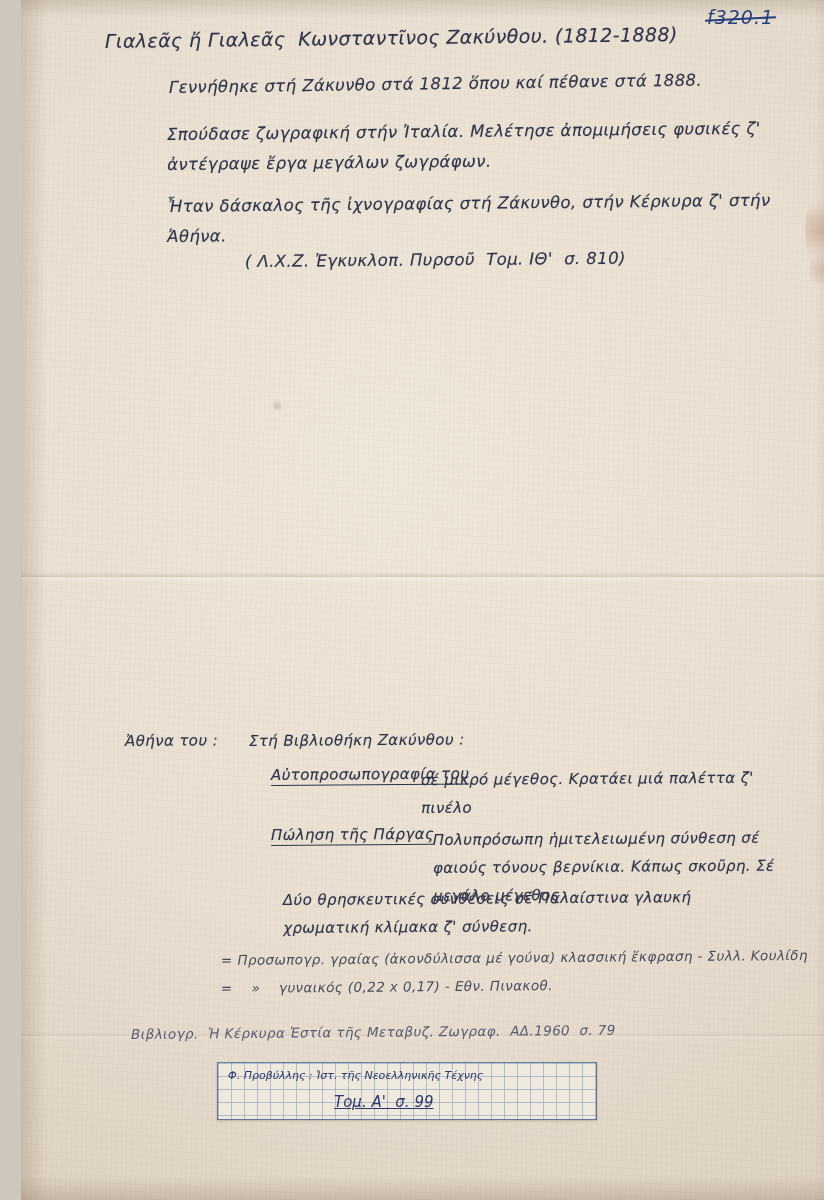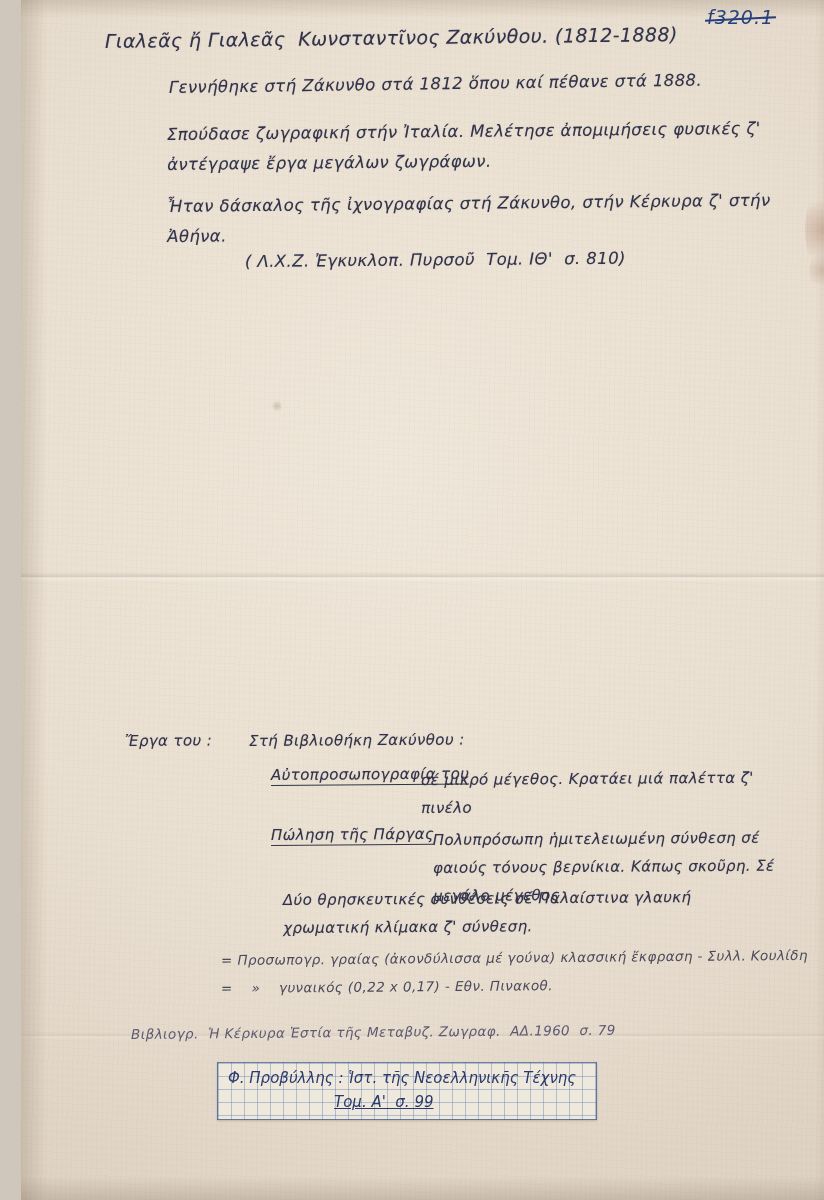--- a/index.html
+++ b/index.html
@@ -122,21 +122,21 @@
     background:
       repeating-linear-gradient(to right, rgba(90,120,170,0.40) 0 1px, rgba(0,0,0,0) 1px 13px),
       repeating-linear-gradient(to bottom, rgba(90,120,170,0.40) 0 1px, rgba(0,0,0,0) 1px 13px),
       #efe9dd;
     border: 1px solid rgba(70,95,140,0.75);
     box-shadow: 0 1px 2px rgba(90,70,50,0.25);
   }
   .label-slip .line1 {
     position: absolute;
     left: 10px; top: 6px;
-    font-size: 15px;
+    font-size: 11px;
     font-style: italic;
     color: #2b3a6b;
     white-space: pre;
   }
   .label-slip .line2 {
     position: absolute;
     left: 116px; top: 30px;
     font-size: 15px;
     font-style: italic;
     color: #2b3a6b;
@@ -166,21 +166,21 @@
   <div class="hand hw-title ink" style="left:84px; top:30px; transform: rotate(-0.7deg);">Γιαλεᾶς ἤ Γιαλεᾶς  Κωνσταντῖνος Ζακύνθου. (1812-1888)</div>
 
   <div class="hand hw-body ink" style="left:148px; top:78px; transform: rotate(-0.8deg);">Γεννήθηκε στή Ζάκυνθο στά 1812 ὅπου καί πέθανε στά 1888.</div>
 
   <div class="hand hw-body ink" style="left:146px; top:120px; width:610px; white-space:normal; line-height:30px; transform: rotate(-0.6deg);">Σπούδασε ζωγραφική στήν Ἰταλία. Μελέτησε ἀπομιμήσεις φυσικές  ζ' ἀντέγραψε ἔργα μεγάλων ζωγράφων.</div>
 
   <div class="hand hw-body ink" style="left:146px; top:192px; width:620px; white-space:normal; line-height:30px; transform: rotate(-0.6deg);">Ἦταν δάσκαλος τῆς ἰχνογραφίας στή Ζάκυνθο, στήν Κέρκυρα  ζ' στήν Ἀθήνα.</div>
 
   <div class="hand hw-body ink" style="left:224px; top:252px; transform: rotate(-0.5deg);">( Λ.Χ.Ζ. Ἐγκυκλοπ. Πυρσοῦ  Τομ. ΙΘ'  σ. 810)</div>
 
-  <div class="hand hw-small ink" style="left:104px; top:732px; transform: rotate(-0.4deg);">Ἔργα του :</div>
+  <div class="hand hw-small ink" style="left:104px; top:732px; transform: rotate(-0.4deg);">Ἀθήνα του :</div>
   <div class="hand hw-small ink" style="left:228px; top:732px; transform: rotate(-0.4deg);">Στή Βιβλιοθήκη Ζακύνθου :</div>
 
   <div class="hand hw-small ink u" style="left:250px; top:766px; transform: rotate(-0.4deg);">Αὐτοπροσωπογραφία του</div>
   <div class="hand hw-small ink" style="left:400px; top:766px; width:360px; white-space:normal; line-height:28px; transform: rotate(-0.4deg);">σέ μικρό μέγεθος. Κρατάει μιά παλέττα  ζ' πινέλο</div>
 
   <div class="hand hw-small ink u" style="left:250px; top:826px; transform: rotate(-0.4deg);">Πώληση τῆς Πάργας</div>
   <div class="hand hw-small ink" style="left:412px; top:826px; width:348px; white-space:normal; line-height:28px; transform: rotate(-0.4deg);">Πολυπρόσωπη ἡμιτελειωμένη σύνθεση σέ φαιούς τόνους βερνίκια. Κάπως σκοῦρη. Σέ μεγάλο μέγεθος</div>
 
   <div class="hand hw-small ink" style="left:262px; top:886px; width:500px; white-space:normal; line-height:28px; transform: rotate(-0.4deg);">Δύο θρησκευτικές συνθέσεις σέ Παλαίστινα γλαυκή χρωματική κλίμακα  ζ' σύνθεση.</div>
 

